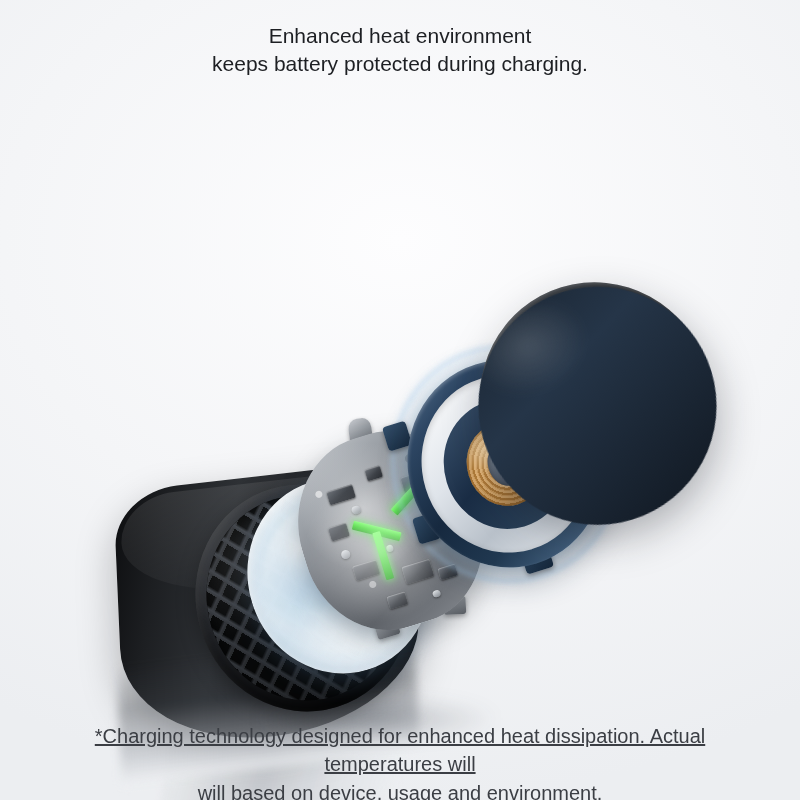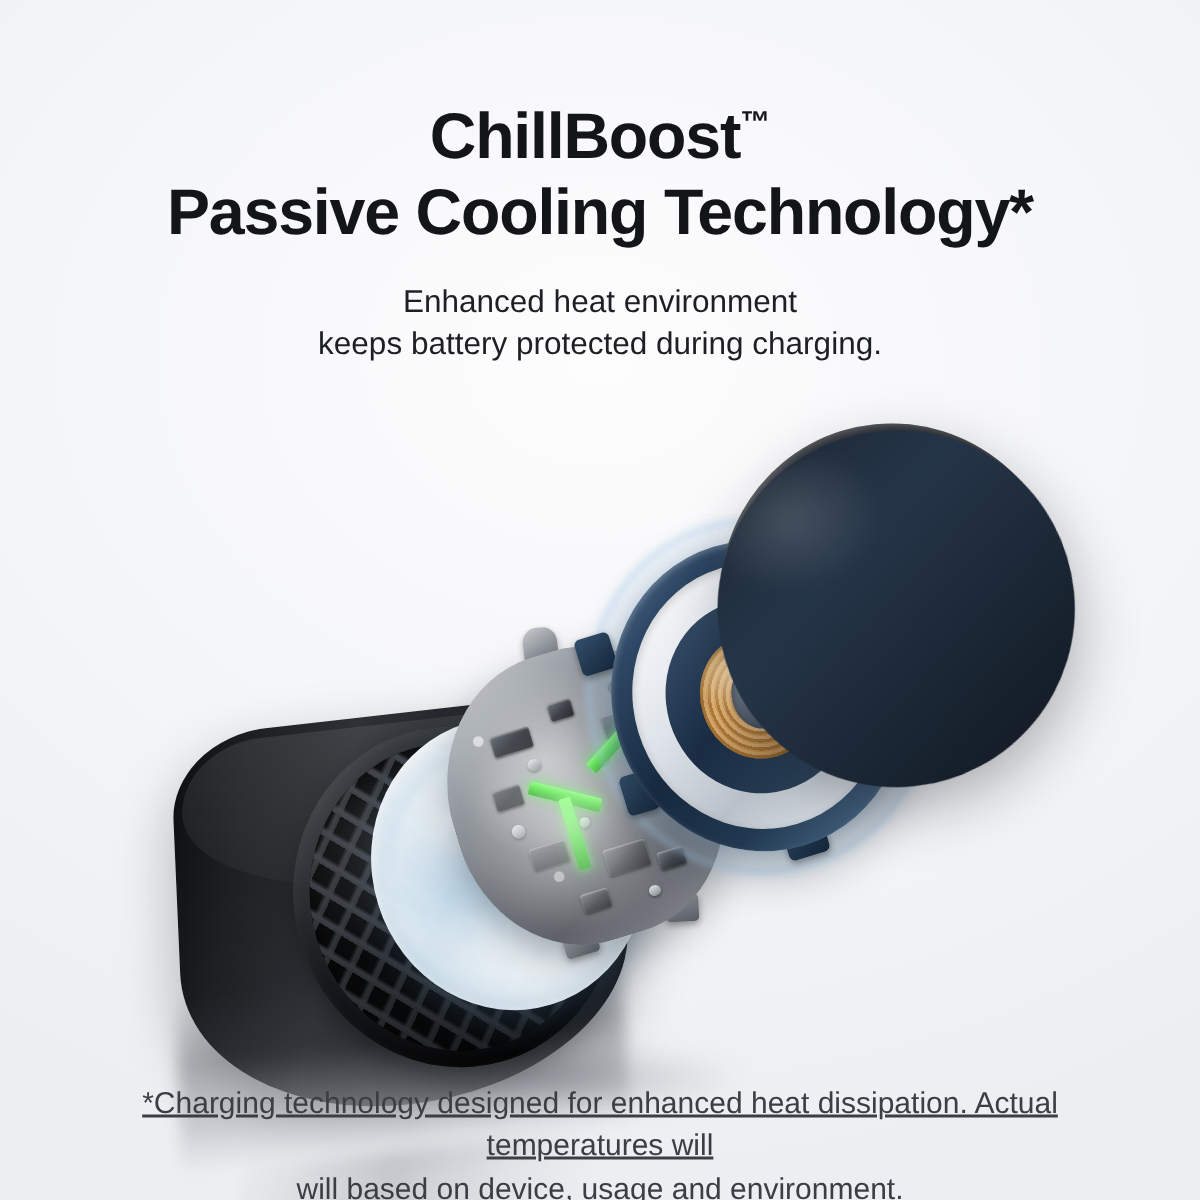--- a/index.html
+++ b/index.html
@@ -441,24 +441,20 @@
       </div>
     </div>
 
     <div class="top-cover">
       <div class="top-cover-edge"></div>
       <div class="top-cover-sheen"></div>
     </div>
   </div>
 
   <div class="text-block">
-    <h1 class="headline">
-      <span class="line1"><span>ChillBoost</span><span class="tm">™</span></span>
-      <span class="line2">Passive Cooling Technology*</span>
-    </h1>
     <p class="subhead">
       <span class="sl">Enhanced heat environment</span>
       <span class="sl">keeps battery protected during charging.</span>
     </p>
   </div>
 
   <div class="footnote">
     <span class="fl">*Charging technology designed for enhanced heat dissipation. Actual temperatures will</span>
     <span class="fl">will based on device, usage and environment.</span>
   </div>

